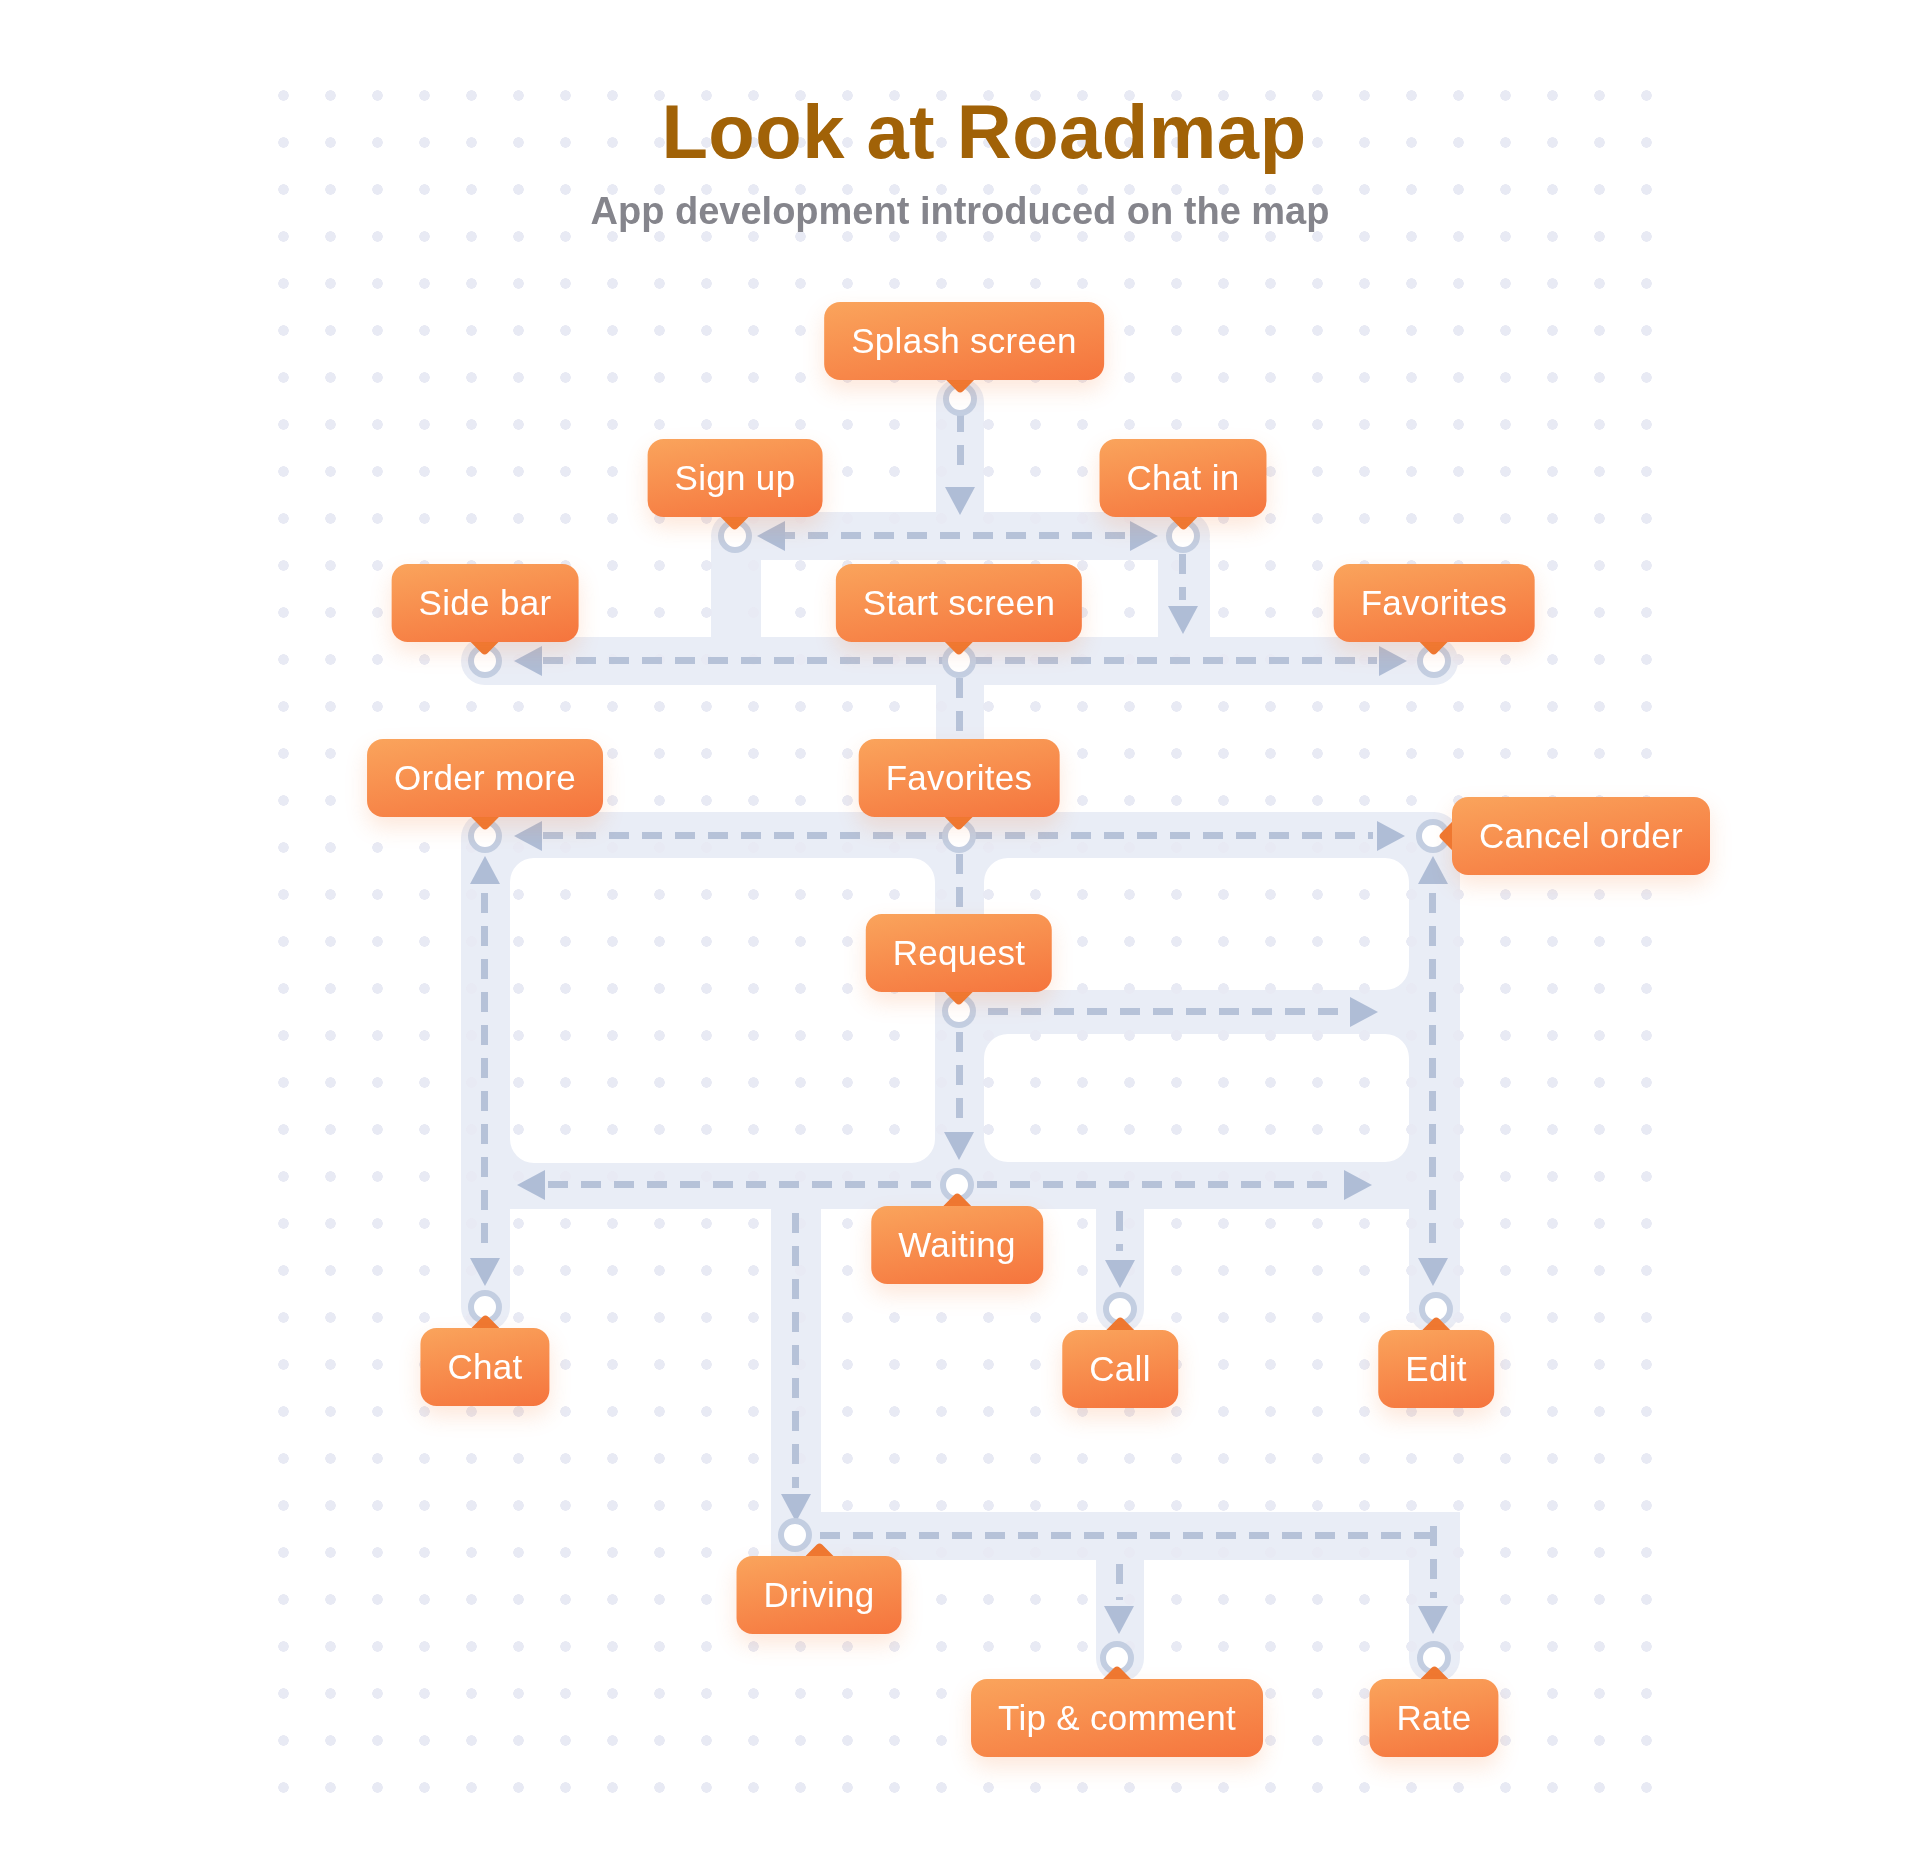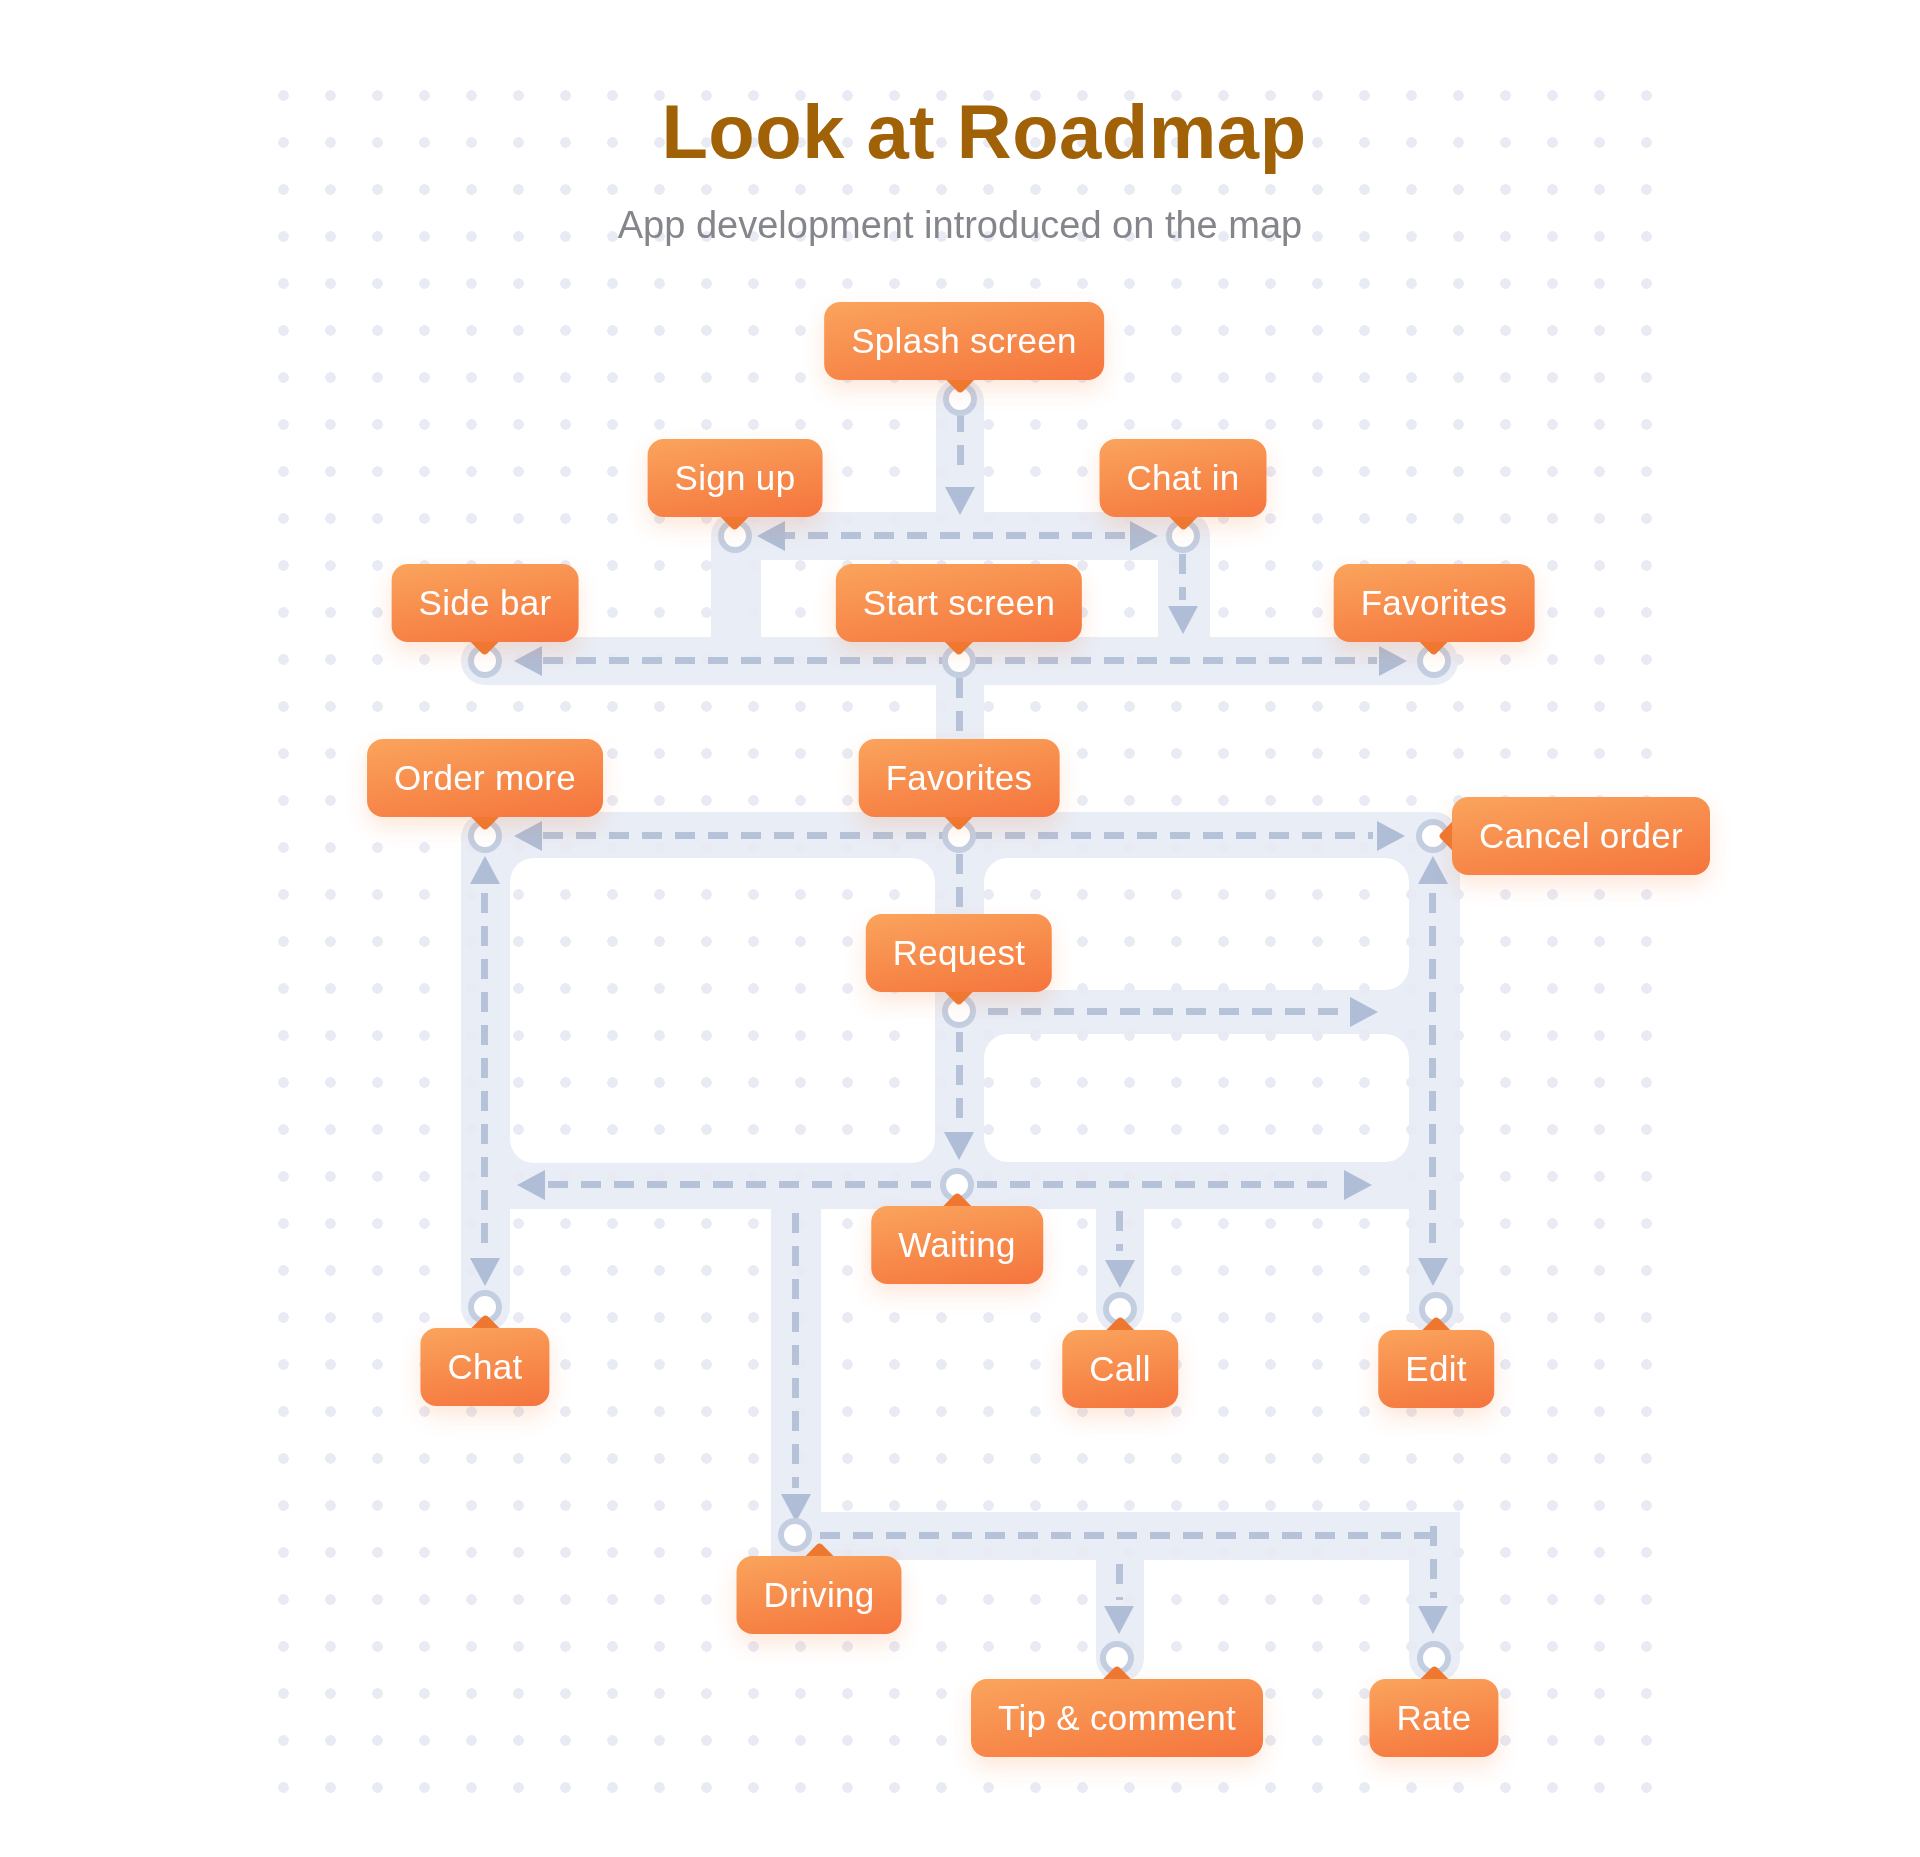--- a/index.html
+++ b/index.html
@@ -6,22 +6,22 @@
   html,body{margin:0;padding:0;background:#fff;}
   #stage{position:relative;width:1920px;height:1857px;background:#ffffff;overflow:hidden;
          font-family:"Liberation Sans",sans-serif;}
   
   #dots{position:absolute;left:263px;top:78px;width:1425px;height:1728px;z-index:3;pointer-events:none;
         background-image:radial-gradient(circle,#E8EAF4 5px,rgba(255,255,255,0) 5.5px);
         background-size:47px 47px;background-position:-3px -6px;}
   
   #title{position:absolute;top:88px;left:50%;transform:translateX(-50%);z-index:7;
          font-size:76px;font-weight:800;color:#a16207;letter-spacing:.5px;white-space:nowrap;margin-left:24px;}
-  #subtitle{position:absolute;top:204px;left:50%;transform:translateX(-50%);z-index:7;
-         font-size:38px;font-weight:400;color:#85858C;white-space:nowrap;}
+  #subtitle{position:absolute;top:190px;left:50%;transform:translateX(-50%);z-index:7;
+         font-size:38px;font-weight:700;color:#85858C;white-space:nowrap;}
   
   .road{position:absolute;background:#E9EDF6;z-index:1;}
   .hole{position:absolute;background:#ffffff;border-radius:24px;z-index:1;}
   
   .dash-h{position:absolute;height:7px;z-index:4;
           background:repeating-linear-gradient(to right,#B6C2D8 0 20px,rgba(0,0,0,0) 20px 33px);}
   .dash-v{position:absolute;width:7px;z-index:4;
           background:repeating-linear-gradient(to bottom,#B6C2D8 0 20px,rgba(0,0,0,0) 20px 33px);}
   
   .arr{position:absolute;width:0;height:0;border:solid rgba(0,0,0,0);z-index:4;}

